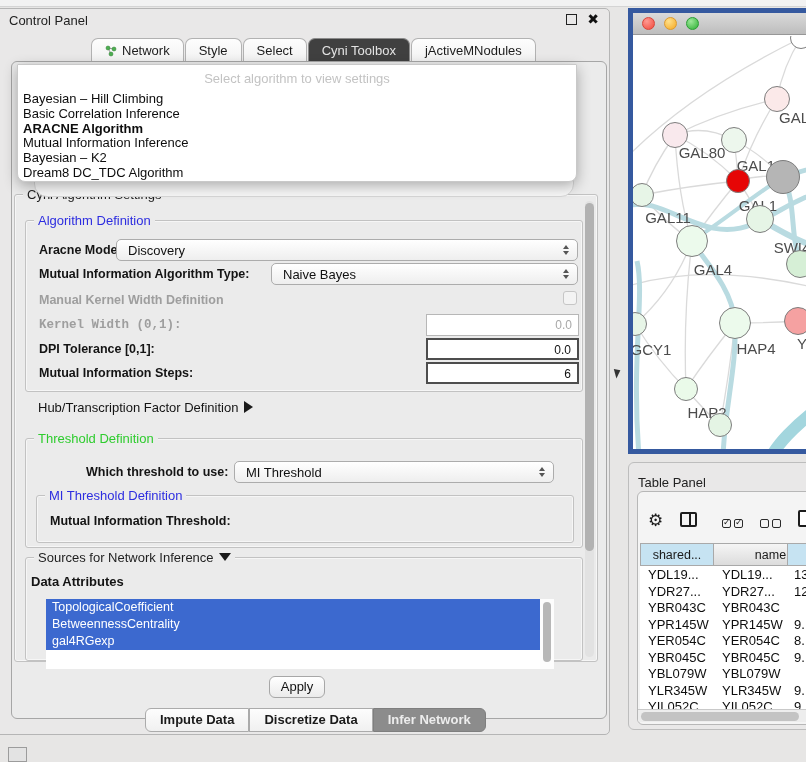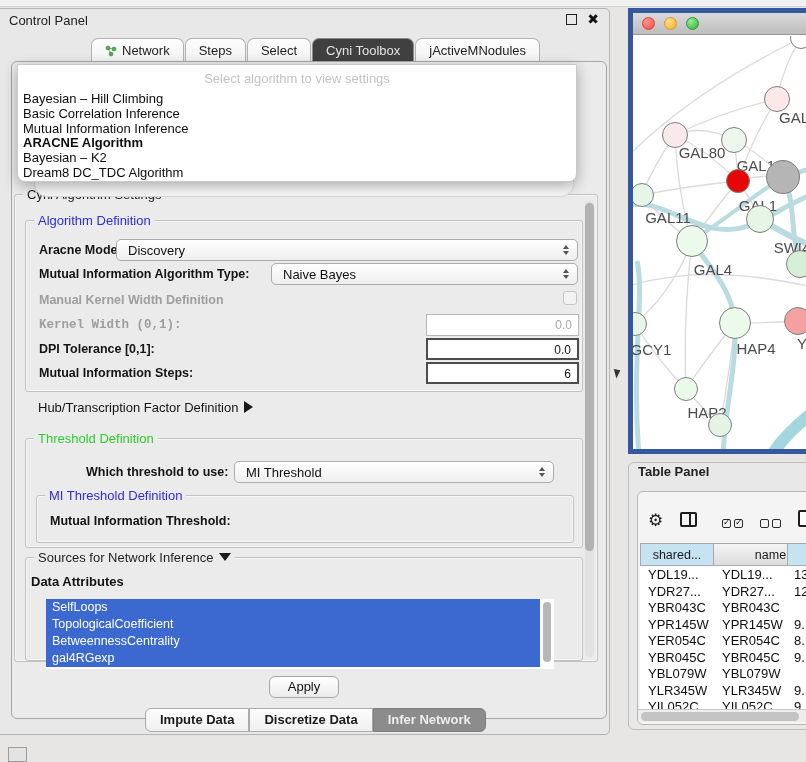--- a/index.html
+++ b/index.html
@@ -66,21 +66,21 @@
   .scroll-v .thumb { position:absolute; left:0; width:9px; border-radius:5px; background:#b2b2b2; }
 
   .tri-right { display:inline-block; width:0; height:0; border-top:6px solid transparent; border-bottom:6px solid transparent; border-left:9px solid #1a1a1a; vertical-align:-1px; margin-left:6px; }
   .tri-down { display:inline-block; width:0; height:0; border-left:6px solid transparent; border-right:6px solid transparent; border-top:8px solid #1a1a1a; vertical-align:1px; margin-left:5px; }
 
   .attr-list { position:absolute; left:20px; top:41px; width:508px; height:70px; background:#fff; overflow:hidden; }
   .attr-item { height:17px; line-height:17px; background:#3c69cf; color:#fff; font-size:12.5px; padding-left:6px; width:494px; }
   .attr-scroll { position:absolute; right:0; top:0; width:14px; height:70px; background:#fdfdfd; }
   .attr-scroll .thumb { position:absolute; left:3px; top:3px; width:8px; height:60px; background:#b7b7b7; border-radius:4px; }
 
-  .apply-btn { left:270px; top:667px; width:70px; height:22px; background:linear-gradient(#ffffff,#ebebeb);
+  .apply-btn { left:270px; top:667px; width:56px; height:22px; background:linear-gradient(#ffffff,#ebebeb);
                border:1px solid #a7a7a7; border-radius:6px; font-size:13px; color:#111;
                text-align:center; line-height:20px; }
 
   .btabs { left:146px; top:699px; display:flex; }
   .btab { background:linear-gradient(#fdfdfd,#f0f0f0); border:1px solid #ababab; font-size:13px; font-weight:bold;
           color:#1b1b1b; padding:3px 14px 4px 14px; }
   .btab:first-child { border-radius:6px 0 0 6px; }
   .btab:last-child { border-radius:0 6px 6px 0; }
   .btab.sel { background:#8c8c8c; color:#ededed; border-color:#7f7f7f; }
 
@@ -94,21 +94,21 @@
   .dot.red { background:radial-gradient(circle at 35% 30%, #ff9a92, #f0493c); border:1px solid #d9453a; }
   .dot.yellow { background:radial-gradient(circle at 35% 30%, #ffe08a, #f5a923); border:1px solid #dd9a2c; }
   .dot.green { background:radial-gradient(circle at 35% 30%, #9ee89a, #2db033); border:1px solid #2a9e34; }
   .net-canvas { position:absolute; left:0; top:23px; width:190px; height:413px; background:#fff; overflow:hidden; }
   .net-node { position:absolute; border:1px solid #7d7d7d; border-radius:50%; }
   .net-label { position:absolute; font-size:15px; color:#4c4c4c; white-space:nowrap; transform:translate(-50%,-50%); }
 
   
   .tbl-win { left:628px; top:462px; width:190px; height:268px; background:#e9e8e8;
              border:1px solid #bdbdbd; border-radius:6px 0 0 6px; }
-  .tbl-title { left:9px; top:1px; font-size:13px; color:#222;font-weight:bold; }
+  .tbl-title { left:9px; top:12px; font-size:13px; color:#222; }
   .tbl-panel { position:absolute; left:8px; top:28px; width:182px; height:234px; background:#f4f4f4;
                border:1px solid #b7b7b7; border-radius:6px; overflow:hidden; }
   .ticon { position:absolute; color:#1c1c1c; }
   .cols-icon { width:17px; height:15px; border:2px solid #1c1c1c; border-radius:2px; }
   .cols-icon::after { content:""; position:absolute; left:50%; top:0; width:2px; height:100%; background:#1c1c1c; }
   .cb { display:inline-block; width:9px; height:9px; border:1.5px solid #2a2a2a; border-radius:2px; margin-right:3px; position:relative; }
   .cb.checked::after { content:"✓"; position:absolute; left:0px; top:-3px; font-size:9px; font-weight:bold; }
   .doc-icon { width:14px; height:17px; border:2px solid #1c1c1c; border-radius:2px; background:#fff; }
 
   .thead { position:absolute; left:2px; top:51px; display:flex; height:23px; }
@@ -144,21 +144,21 @@
       <svg width="12" height="12" viewBox="0 0 12 12">
         <line x1="3" y1="3" x2="9" y2="4" stroke="#999" stroke-width="1"></line>
         <line x1="3" y1="3" x2="6" y2="9" stroke="#999" stroke-width="1"></line>
         <circle cx="3" cy="3" r="2" fill="#4caf50" stroke="#2e7d32" stroke-width=".5"></circle>
         <circle cx="9" cy="4" r="2" fill="#4caf50" stroke="#2e7d32" stroke-width=".5"></circle>
         <circle cx="6" cy="9" r="2" fill="#4caf50" stroke="#2e7d32" stroke-width=".5"></circle>
       </svg>
       <span>Network</span>
     </div>
     <div class="tab">
-        <span>Steps</span>
+        <span>Style</span>
       </div>
     <div class="tab">
         <span>Select</span>
       </div>
     <div class="tab sel">
         <span>Cyni Toolbox</span>
       </div>
     <div class="tab">
         <span>jActiveMNodules</span>
       </div>
@@ -166,22 +166,22 @@
 
   <div class="abs inner-panel"></div>
 
   <div class="abs ghost-combo"></div>
 
   <div class="abs popup">
     <div class="popup-ph">Select algorithm to view settings</div>
     <div>
         <div class="algo-opt">Bayesian – Hill Climbing</div>
         <div class="algo-opt">Basic Correlation Inference</div>
+        <div class="algo-opt sel">ARACNE Algorithm</div>
         <div class="algo-opt">Mutual Information Inference</div>
-        <div class="algo-opt sel">ARACNE Algorithm</div>
         <div class="algo-opt">Bayesian – K2</div>
         <div class="algo-opt">Dream8 DC_TDC Algorithm</div>
       </div>
   </div>
 
   <div class="group" style="left:15px; top:185px; width:584px; height:468px;">
     <span class="legend">Cyni Algorithm Settings</span>
     <div class="scroll-v" style="right:3px; top:6px; height:456px;">
       <div class="thumb" style="top:2px; height:348px;"></div>
     </div>
@@ -242,21 +242,20 @@
       </div>
     </div>
 
     <div class="group" style="left:10px; top:362px; width:558px; height:104px;">
       <span class="legend">
         <span>Sources for Network Inference</span><span class="tri-down"></span>
       </span>
       <span class="lbl" style="left:5px; top:16px; font-size:13px;">Data Attributes</span>
       <div class="attr-list">
         <div>
-            <div class="attr-item">SelfLoops</div>
             <div class="attr-item">TopologicalCoefficient</div>
             <div class="attr-item">BetweennessCentrality</div>
             <div class="attr-item">gal4RGexp</div>
           </div>
         <div class="attr-scroll">
             <div class="thumb"></div>
           </div>
       </div>
     </div>
   </div>

